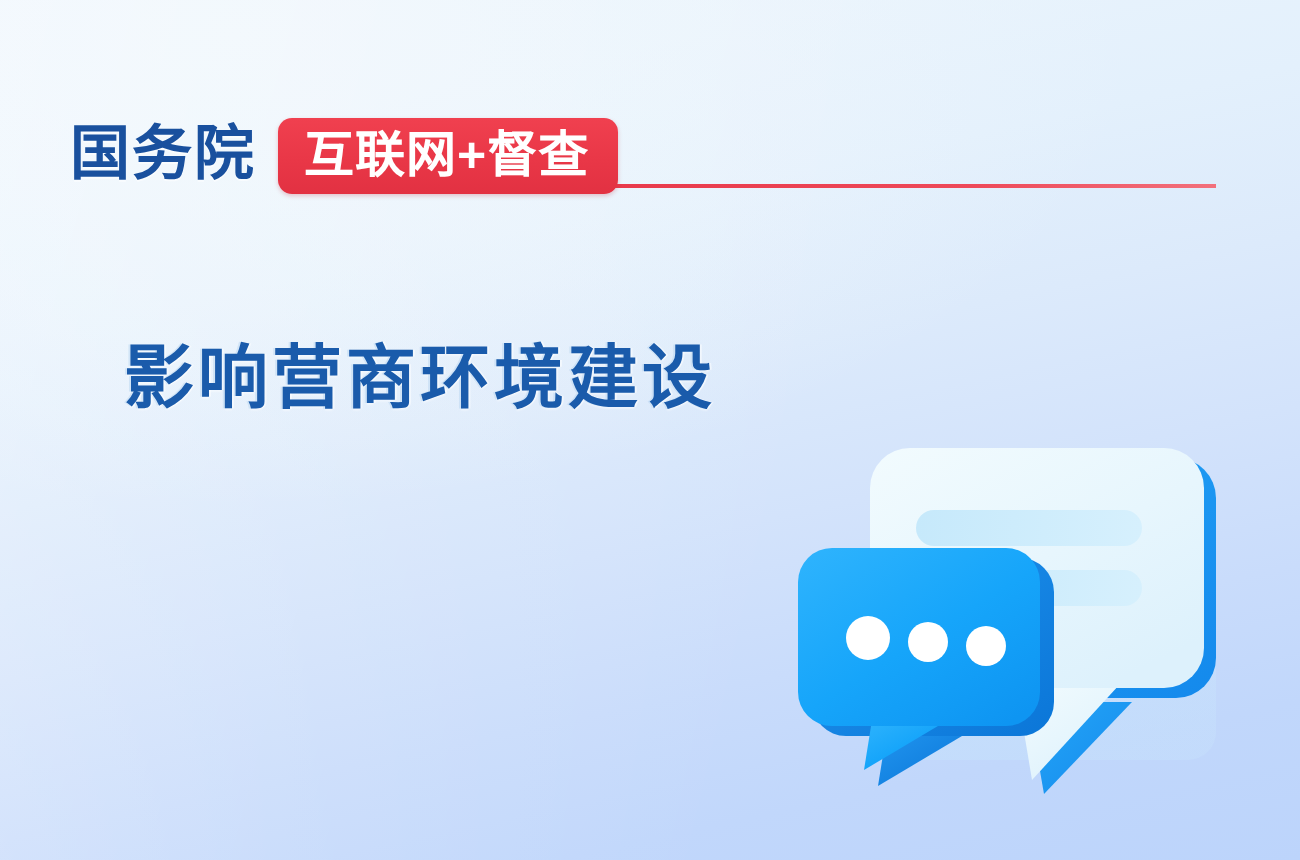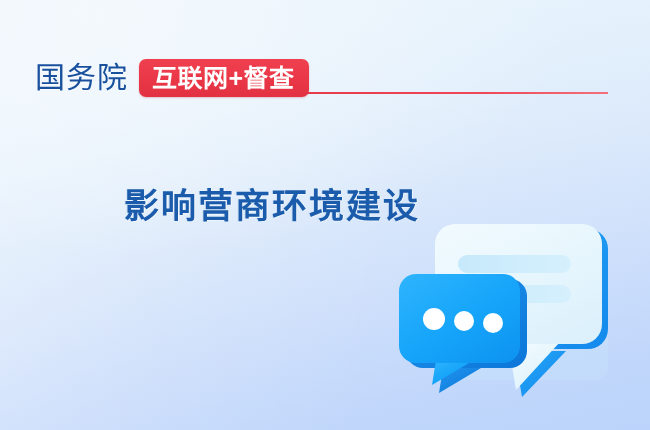--- a/index.html
+++ b/index.html
@@ -47,21 +47,21 @@
     top: 58px;
     height: 40px;
     display: flex;
     align-items: center;
     z-index: 4;
   }
 
   .gov-title {
     font-size: 30px;
     line-height: 1;
-    font-weight: normal;
+    font-weight: bold;
     letter-spacing: 1px;
     color: #19509E;
     white-space: nowrap;
     text-shadow: 0 1px 0 rgba(255,255,255,0.55);
     text-align: center;
   }
 
   .badge {
     position: relative;
     margin-left: 11px;
@@ -91,23 +91,23 @@
     width: 320px;
     height: 2px;
     background: linear-gradient(90deg, #E8384A 0%, #EE4959 62%, #F2707C 100%);
     z-index: 3;
   }
 
   
   .title-block {
     position: absolute;
     left: 0;
-    top: 182px;
+    top: 166px;
     width: 420px;
-    text-align: right;
+    text-align: center;
     z-index: 4;
   }
 
   .title-line {
     font-size: 35px;
     line-height: 48px;
     font-weight: bold;
     letter-spacing: 2px;
     color: #1A5BAB;
     white-space: nowrap;

